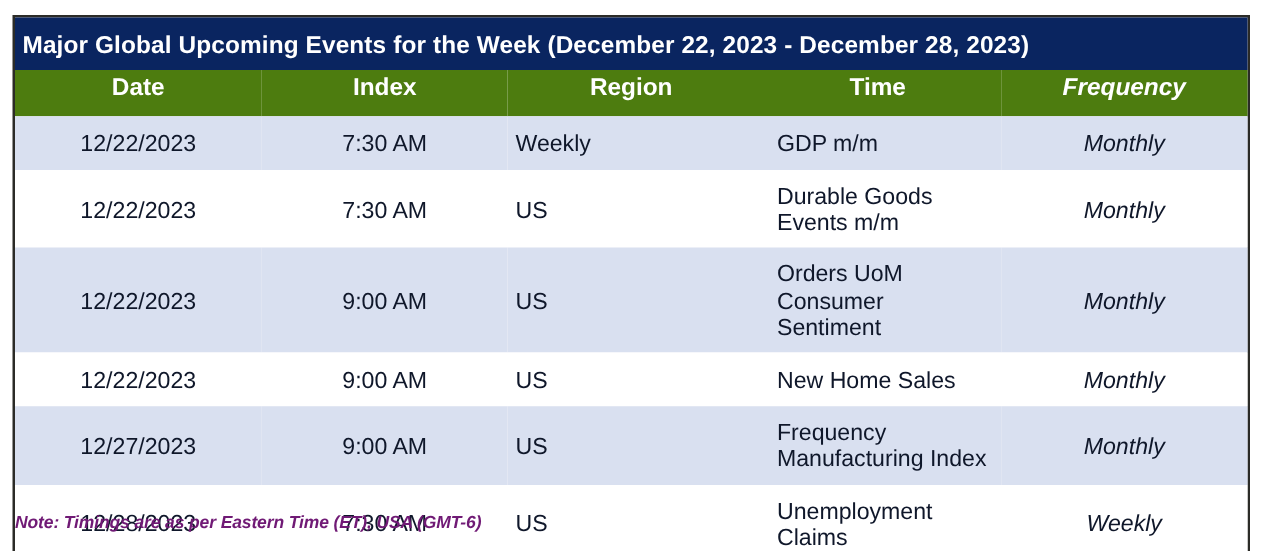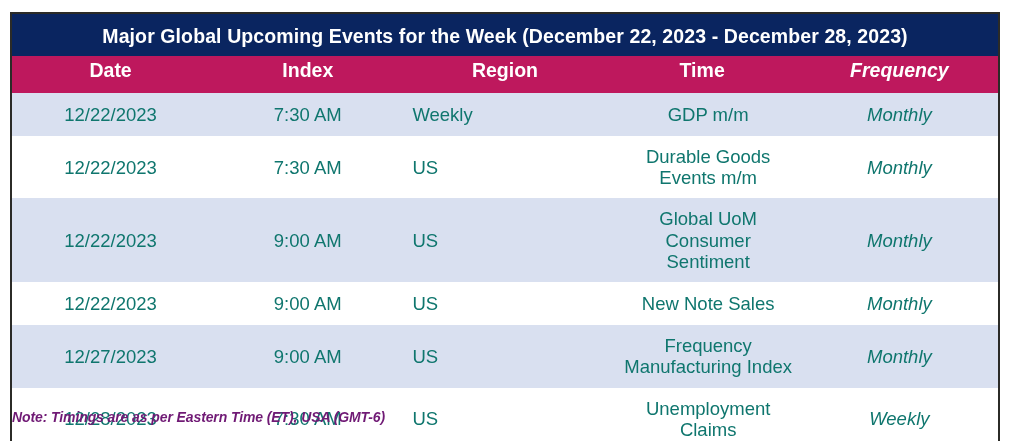--- a/index.html
+++ b/index.html
@@ -37,53 +37,52 @@
     width: 100%;
     table-layout: fixed;
   }
 
   
   tr.title-row td {
     background: #0a2560;
     color: #ffffff;
     font-size: 19.5px;
     font-weight: bold;
-    text-align: center;
     padding: 12px 6px 9px 6px;
     letter-spacing: 0.1px;
     line-height: 1.1;
   }
 
   tr.head-row th {
-    background: #be185d;
+    background: #4d7c0f;
     color: #ffffff;
     font-size: 19.5px;
     font-weight: bold;
     padding: 4px 6px 11px 6px;
     line-height: 1.1;
     border: none;
   }
 
   
   tr.data-row td {
     font-size: 18.5px;
-    color: #0f766e;
+    color: #0f172a;
     padding: 10px 6px 10px 6px;
     line-height: 1.15;
     height: 23px;
     border: none;
   }
   tr.band td { background: #d9e0f0; }
   tr.plain td { background: #ffffff; }
 
   
   .col-date      { width: 165px; text-align: center; }
   .col-time      { width: 125px; text-align: center; }
   .col-region    { width: 130px; }
-  .col-event     { width: 420px; text-align: center; padding-left: 18px !important; }
+  .col-event     { width: 420px; text-align: left; padding-left: 18px !important; }
   .col-frequency { width: 150px; text-align: center; font-style: italic; }
 
   th.col-event   { text-align: center; padding-left: 6px !important; }
 
   
   .footnote {
     position: absolute;
     left: 12px;
     top: 409px;
     font-size: 14px;
@@ -128,29 +127,29 @@
           <td class="col-time">7:30 AM</td>
           <td class="col-region">US</td>
           <td class="col-event">Durable Goods Events m/m</td>
           <td class="col-frequency">Monthly</td>
         </tr>
 
         <tr class="data-row band">
           <td class="col-date">12/22/2023</td>
           <td class="col-time">9:00 AM</td>
           <td class="col-region">US</td>
-          <td class="col-event">Global UoM Consumer Sentiment</td>
+          <td class="col-event">Orders UoM Consumer Sentiment</td>
           <td class="col-frequency">Monthly</td>
         </tr>
 
         <tr class="data-row plain">
           <td class="col-date">12/22/2023</td>
           <td class="col-time">9:00 AM</td>
           <td class="col-region">US</td>
-          <td class="col-event">New Note Sales</td>
+          <td class="col-event">New Home Sales</td>
           <td class="col-frequency">Monthly</td>
         </tr>
 
         <tr class="data-row band">
           <td class="col-date">12/27/2023</td>
           <td class="col-time">9:00 AM</td>
           <td class="col-region">US</td>
           <td class="col-event">Frequency Manufacturing Index</td>
           <td class="col-frequency">Monthly</td>
         </tr>

